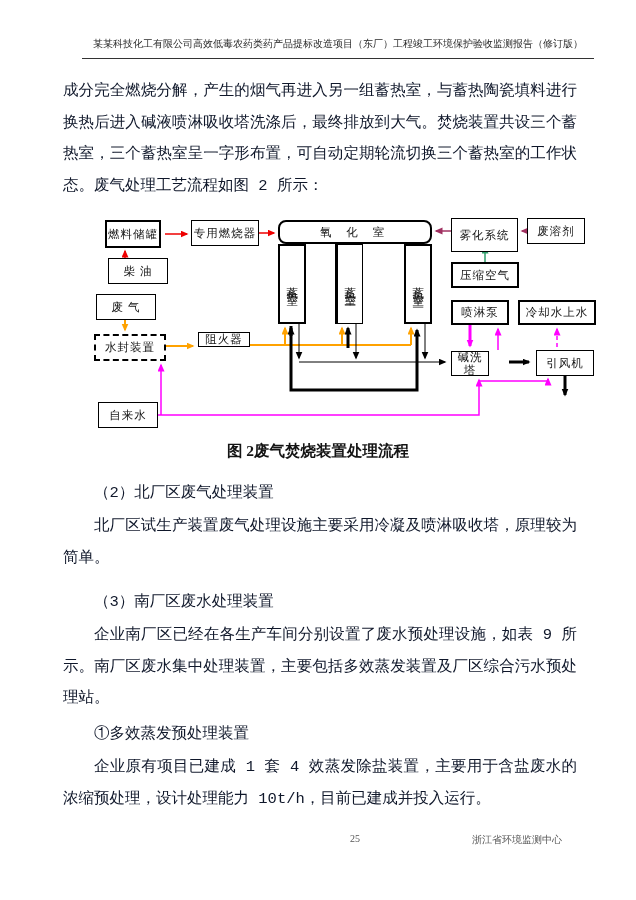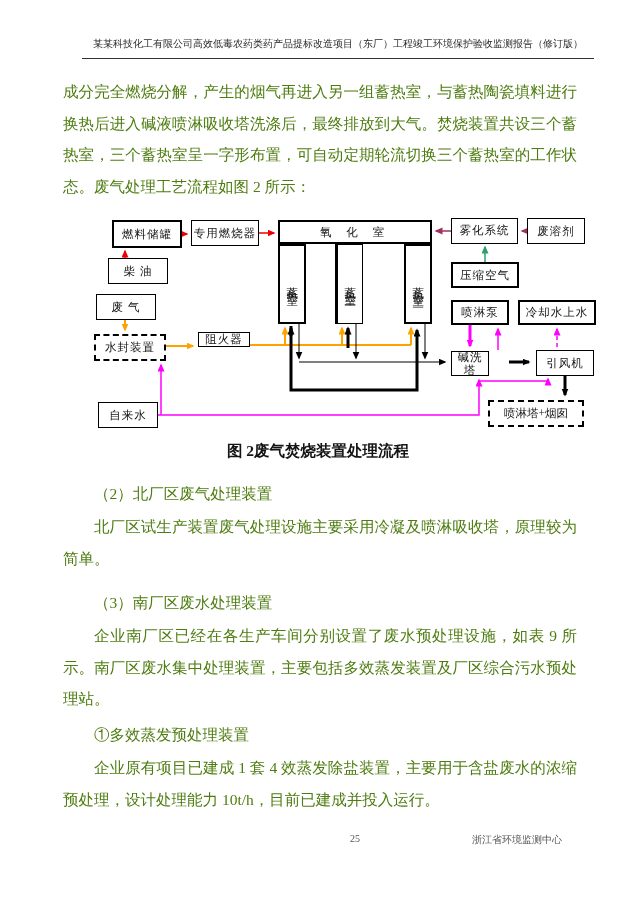--- a/index.html
+++ b/index.html
@@ -3,21 +3,21 @@
 <meta charset="utf-8">
 <style>
   html,body{margin:0;padding:0;background:#e8e8e8;}
   .page{position:relative;width:636px;height:900px;background:#ffffff;margin:0 auto;
         font-family:"Liberation Serif","DejaVu Serif",serif;color:#141414;
         outline:1px solid #c9c9c9;overflow:hidden;}
   .hdr{position:absolute;top:37px;left:82px;width:512px;text-align:center;
        font-size:10px;color:#2a2a2a;border-bottom:1.5px solid #333;
        padding-bottom:7px;white-space:nowrap;}
   .para{position:absolute;left:63px;width:514px;font-size:15.5px;line-height:31.5px;
-        text-align:justify;color:#4d7c0f;}
+        text-align:justify;color:#0f172a;font-family:Liberation Mono, monospace;}
   .indent{text-indent:2em;}
   .cap{position:absolute;top:441px;left:0;width:636px;display:flex;justify-content:center;
        font-weight:bold;font-size:15.5px;}
   .fc{position:absolute;left:85px;top:214px;width:515px;height:220px;}
   .fc svg{position:absolute;left:0;top:0;}
   .node{position:absolute;border:1px solid #000;background:#fff;box-sizing:border-box;
         display:flex;align-items:center;justify-content:center;text-align:center;
         font-size:11.5px;letter-spacing:1px;line-height:1.1;}
   .b2{border-width:2px;}
   .dash{border-style:dashed;}
@@ -98,38 +98,37 @@
       <g fill="none" stroke="#ff00ff">
         <line x1="385" y1="111" x2="385" y2="132" stroke-width="3" marker-end="url(#mP)"></line>
         <line x1="413" y1="136" x2="413" y2="115" stroke-width="1.5" marker-end="url(#mP)"></line>
         <line x1="472" y1="133" x2="472" y2="115" stroke-width="1.5" stroke-dasharray="4 3" marker-end="url(#mP)"></line>
         <path d="M73,201 H394 V166" stroke-width="1.5" marker-end="url(#mP)"></path>
         <line x1="76" y1="201" x2="76" y2="151" stroke-width="1.5" marker-end="url(#mP)"></line>
         <path d="M394,167 H463 V165" stroke-width="1.5" marker-end="url(#mP)"></path>
       </g>
     </svg>
 
-    <div class="node b2" style="left:27px;top:6px;width:70px;height:28px;">燃料储罐</div>
+    <div class="node b2" style="left:20px;top:6px;width:56px;height:28px;">燃料储罐</div>
     <div class="node" style="left:106px;top:6px;width:68px;height:26px;">专用燃烧器</div>
-    <div class="node b2" style="left:193px;top:6px;width:154px;height:24px;letter-spacing:6px;">氧 化 室</div>
+    <div class="node b2" style="left:193px;top:6px;width:154px;height:24px;letter-spacing:6px;border-radius:8px;">氧 化 室</div>
     <div class="node b2 vtext" style="left:193px;top:30px;width:28px;height:80px;">蓄热室一</div>
     <div class="node vtext" style="left:250px;top:30px;width:28px;height:80px;border-left-width:3px;">蓄热室二</div>
     <div class="node b2 vtext" style="left:319px;top:30px;width:28px;height:80px;">蓄热室三</div>
-    <div class="node" style="left:366px;top:4px;width:67px;height:26px;font-family:Liberation Mono, monospace;">雾化系统</div>
+    <div class="node" style="left:366px;top:4px;width:67px;height:34px;">雾化系统</div>
     <div class="node" style="left:442px;top:4px;width:58px;height:26px;">废溶剂</div>
     <div class="node b2" style="left:366px;top:48px;width:68px;height:26px;">压缩空气</div>
     <div class="node" style="left:11px;top:44px;width:60px;height:26px;margin-left:12px;">柴 油</div>
     <div class="node" style="left:11px;top:80px;width:60px;height:26px;">废 气</div>
     <div class="node b2" style="left:366px;top:86px;width:58px;height:25px;">喷淋泵</div>
     <div class="node b2" style="left:433px;top:86px;width:78px;height:25px;">冷却水上水</div>
     <div class="node dash b2" style="left:9px;top:120px;width:72px;height:27px;">水封装置</div>
     <div class="node" style="left:113px;top:118px;width:52px;height:15px;">阻火器</div>
     <div class="node" style="left:366px;top:137px;width:38px;height:25px;">碱洗塔</div>
     <div class="node" style="left:451px;top:136px;width:58px;height:26px;">引风机</div>
-    <div class="node dash b2" style="left:403px;top:186px;width:96px;height:27px;letter-spacing:0;">喷淋塔+烟囱</div>
     <div class="node" style="left:13px;top:188px;width:60px;height:26px;">自来水</div>
   </div>
 
   <div class="cap">
     <span>图 2</span>
     <span>废气焚烧装置处理流程</span>
   </div>
 
   <div class="para indent" style="top:478px;">（2）北厂区废气处理装置</div>
   <div class="para indent" style="top:511px;">北厂区试生产装置废气处理设施主要采用冷凝及喷淋吸收塔，原理较为简单。</div>

